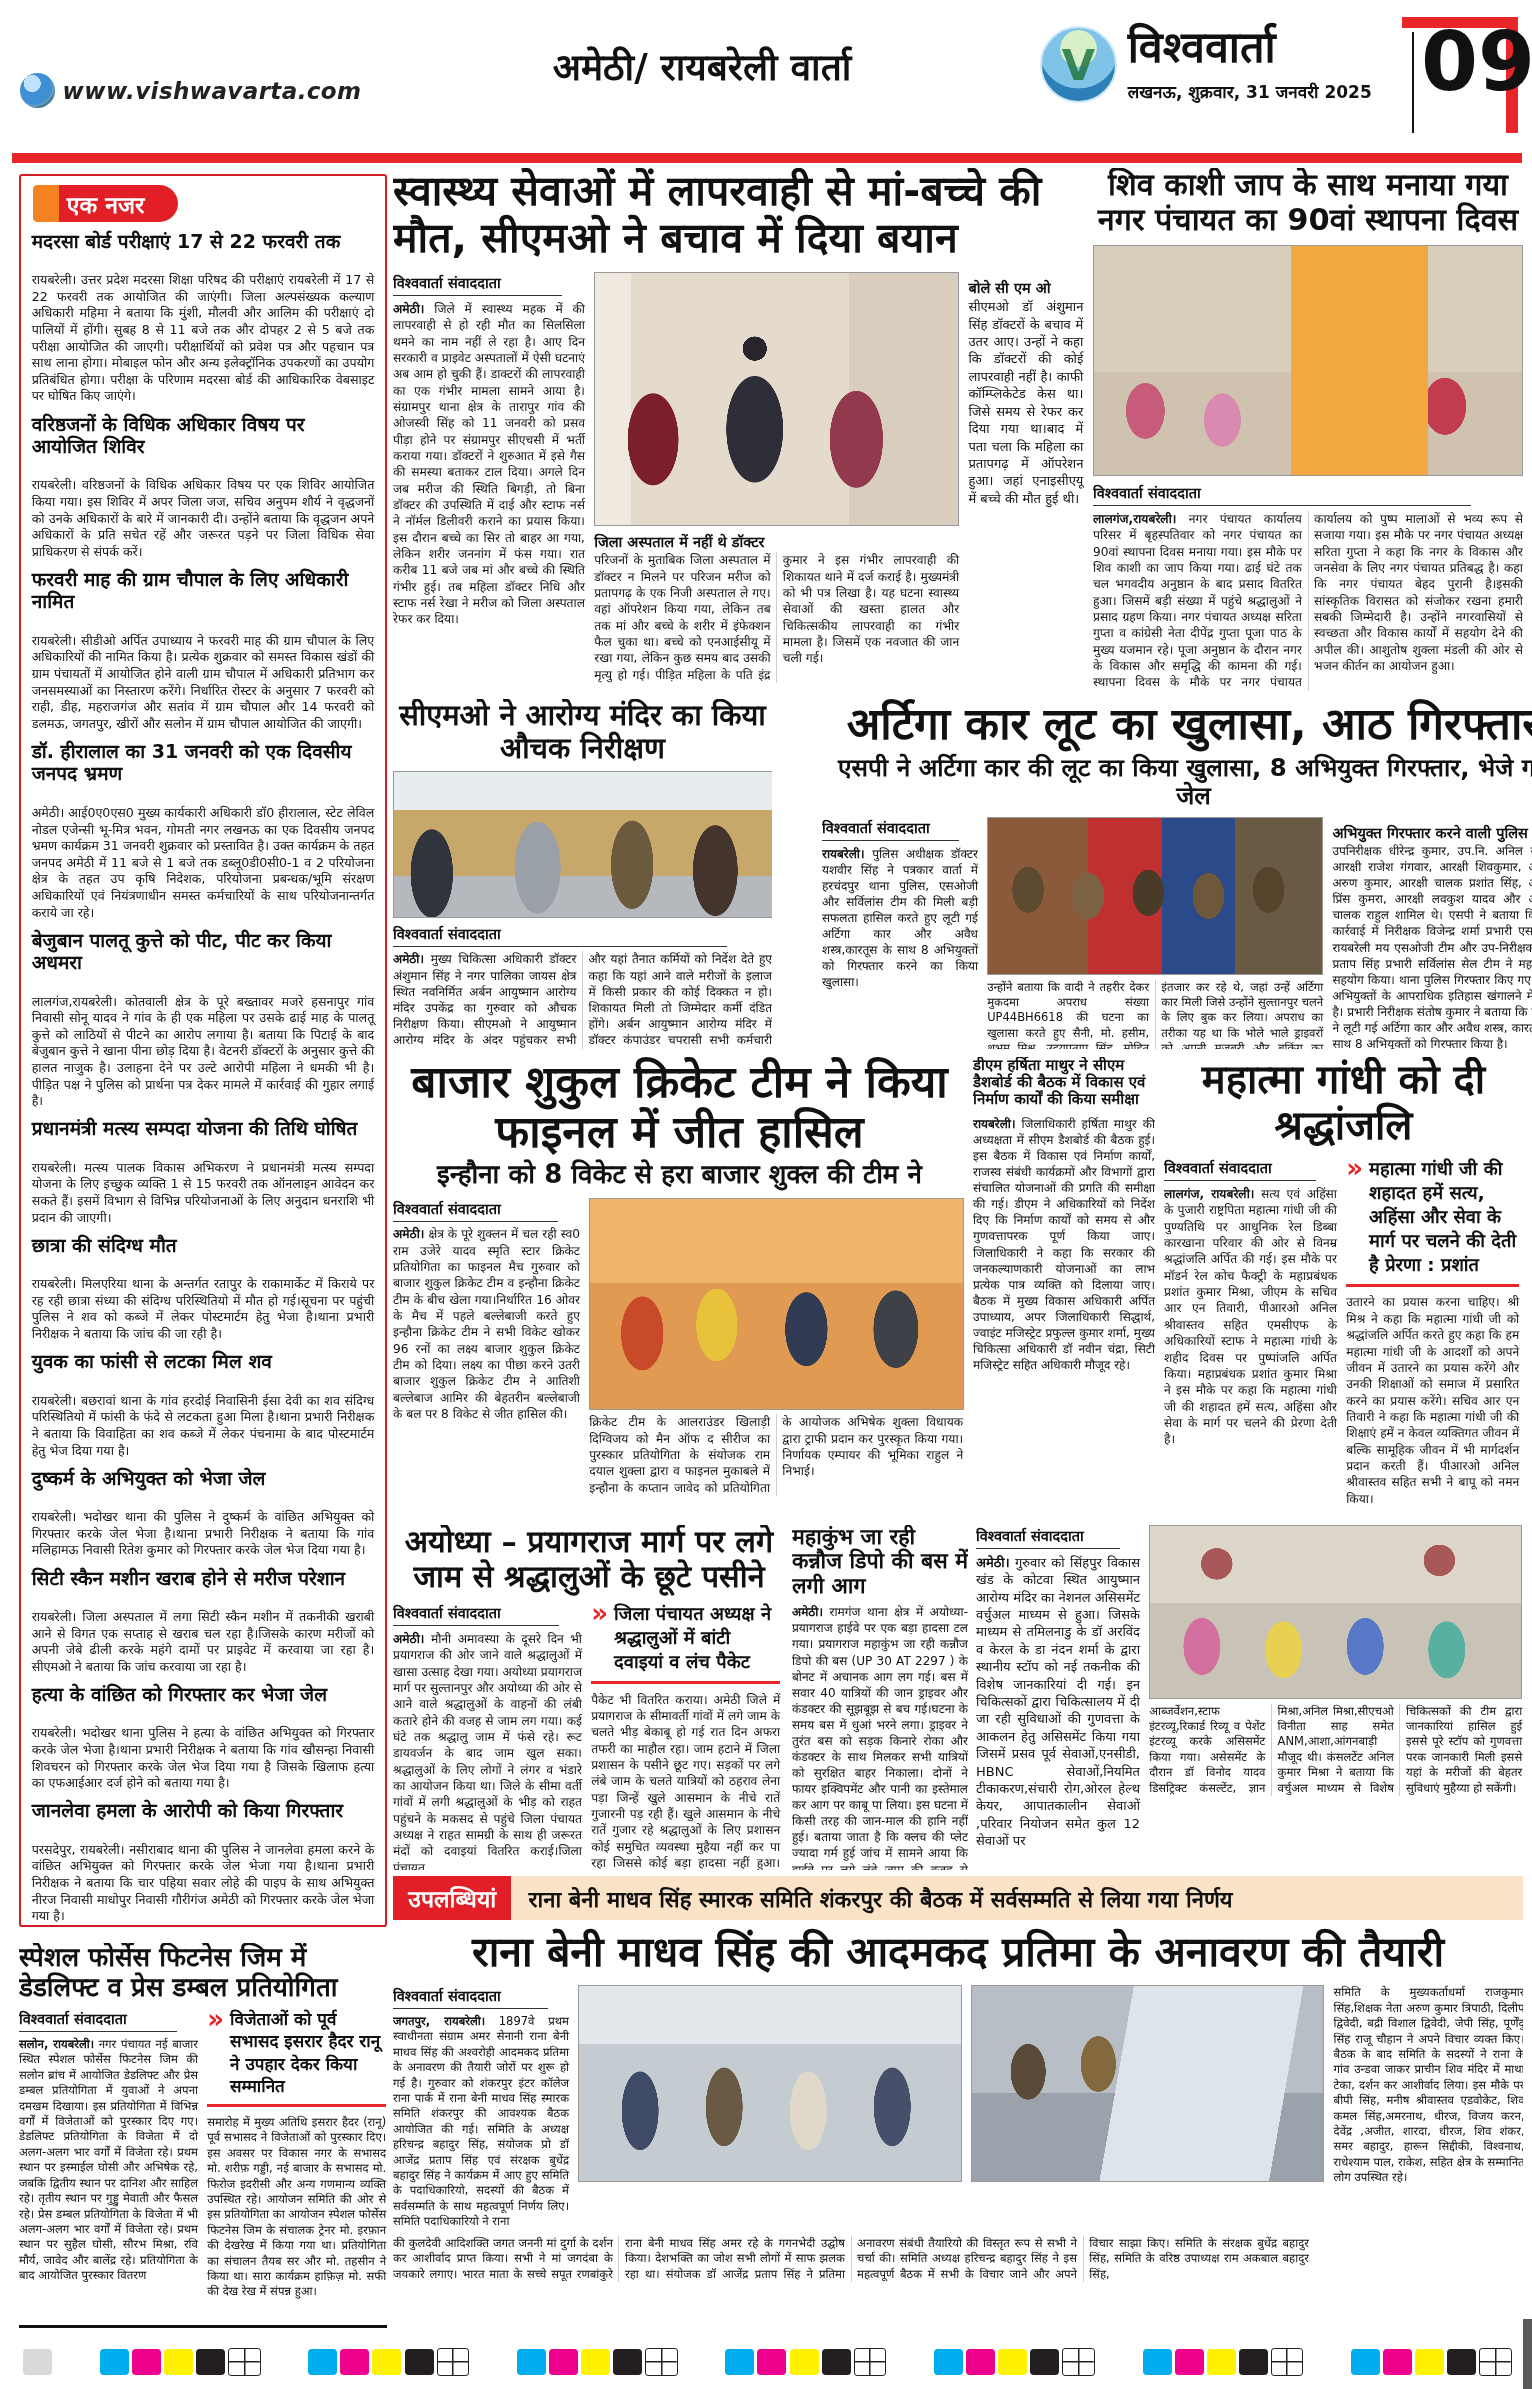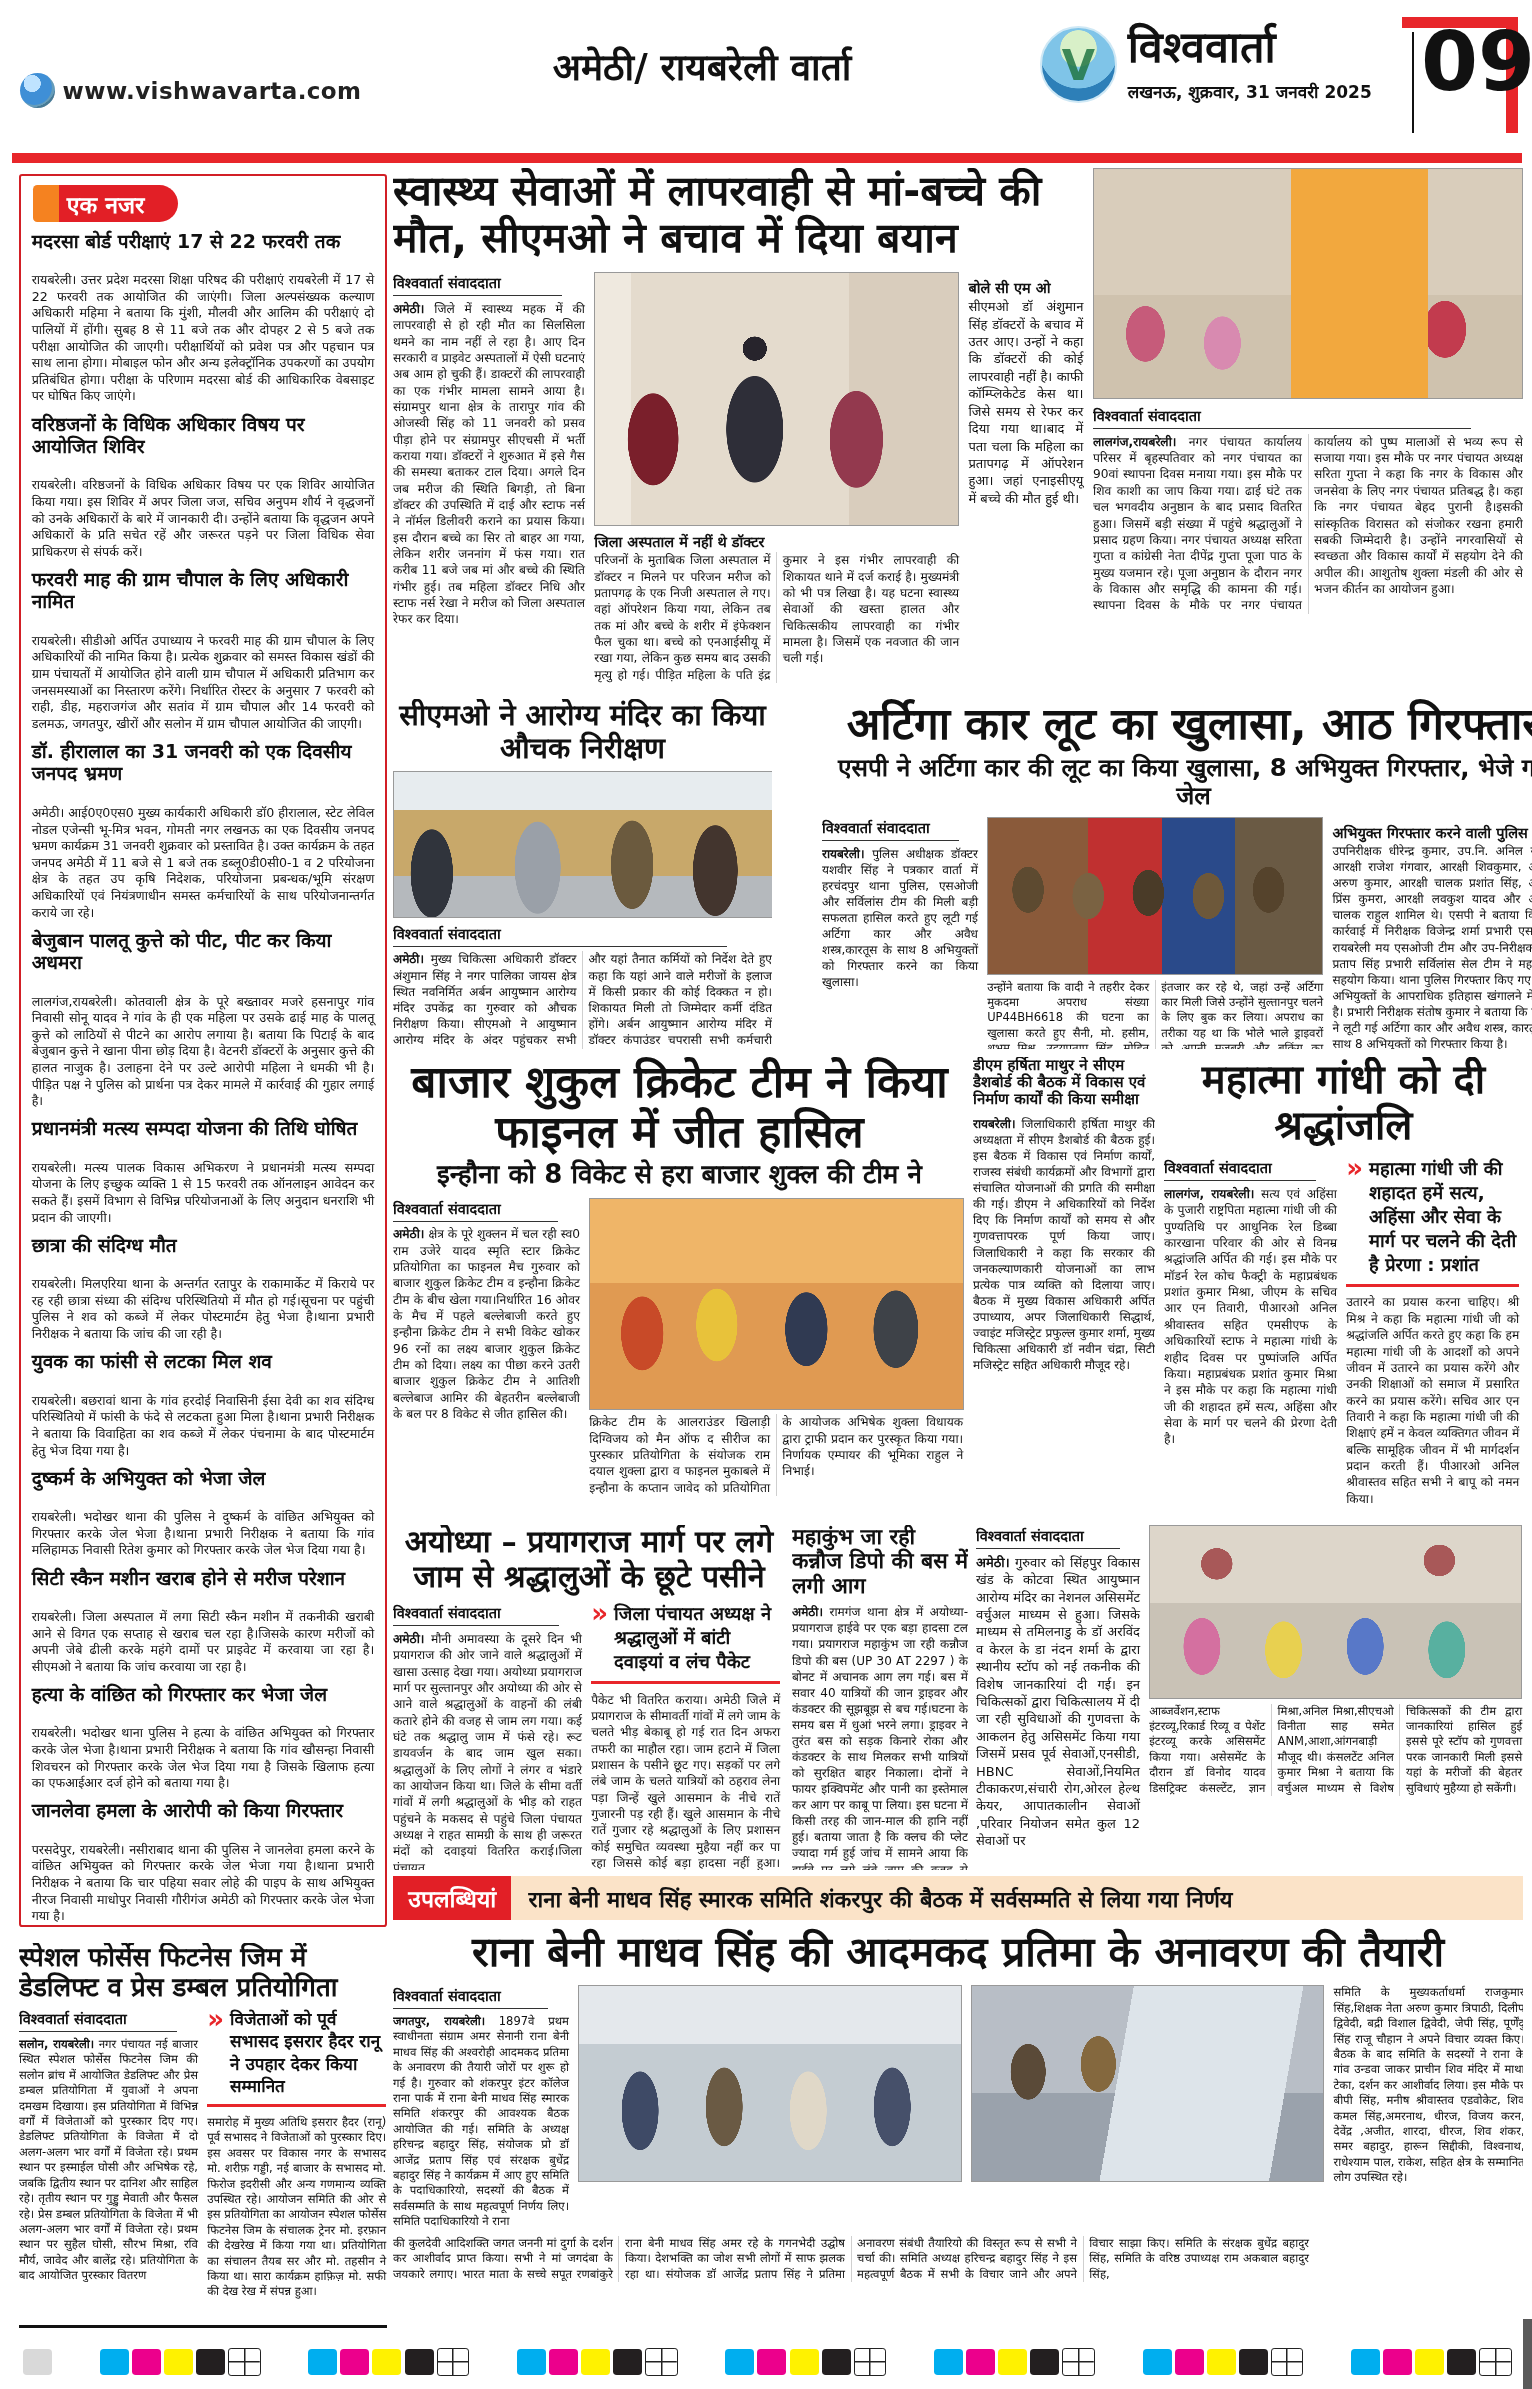--- a/index.html
+++ b/index.html
@@ -3,21 +3,21 @@
 <meta charset="utf-8">
 <style>
   html,body{margin:0;padding:0;background:#f2f2f2;}
   .page{position:relative;width:1533px;height:2389px;background:#ffffff;
         font-family:"DejaVu Sans",sans-serif;color:#111;overflow:hidden;}
   
   .site{position:absolute;left:20px;top:73px;display:flex;align-items:center;gap:7.6px;}
   .globe{width:35px;height:35px;border-radius:50%;
          background:radial-gradient(circle at 35% 30%,#bfe3ff 0 25%,#3f8fd6 26% 70%,#1964a8 71% 100%);
          box-shadow:inset -3.1px -3.1px 0 #ffd24a33;}
-  .site-url{font-size:23px;font-weight:bold;color:#222;letter-spacing:0.4px;}
+  .site-url{font-size:23px;font-weight:bold;color:#222;letter-spacing:0.4px;font-style:italic;}
   .section-title{position:absolute;left:412px;top:40px;width:580px;text-align:center;
                  font-size:37px;font-weight:800;}
   .logo-wrap{position:absolute;left:1040px;top:26px;display:flex;gap:10.7px;}
   .logo-circle{width:73px;height:73px;border-radius:50%;position:relative;
     background:radial-gradient(circle at 50% 28%,#d8f0c8 0 28%,#7fc4e8 29% 62%,#2d7fb8 63% 100%);
     border:2.3px solid #cfe8f5;}
   .logo-v{position:absolute;inset:0;display:flex;align-items:center;justify-content:center;
     font-size:43px;font-weight:800;color:#274;opacity:.85;}
   .paper-name{font-size:43px;font-weight:800;line-height:1;}
   .paper-date{font-size:17px;font-weight:bold;margin-top:10.7px;}
@@ -226,20 +226,21 @@
         <div class="body cols2">परिजनों के मुताबिक जिला अस्पताल में डॉक्टर न मिलने पर परिजन मरीज को प्रतापगढ़ के एक निजी अस्पताल ले गए। वहां ऑपरेशन किया गया, लेकिन तब तक मां और बच्चे के शरीर में इंफेक्शन फैल चुका था। बच्चे को एनआईसीयू में रखा गया, लेकिन कुछ समय बाद उसकी मृत्यु हो गई। पीड़ित महिला के पति इंद्र कुमार ने इस गंभीर लापरवाही की शिकायत थाने में दर्ज कराई है। मुख्यमंत्री को भी पत्र लिखा है। यह घटना स्वास्थ्य सेवाओं की खस्ता हालत और चिकित्सकीय लापरवाही का गंभीर मामला है। जिसमें एक नवजात की जान चली गई।</div>
       </div>
       <div style="width:115px;flex:none;">
         <div class="subhead">बोले सी एम ओ</div>
         <div class="body" style="font-size:13px;">सीएमओ डॉ अंशुमान सिंह डॉक्टरों के बचाव में उतर आए। उन्हों ने कहा कि डॉक्टरों की कोई लापरवाही नहीं है। काफी कॉम्प्लिकेटेड केस था। जिसे समय से रेफर कर दिया गया था।बाद में पता चला कि महिला का प्रतापगढ़ में ऑपरेशन हुआ। जहां एनाइसीएयू में बच्चे की मौत हुई थी।</div>
       </div>
     </div>
   </section>
 
   <section class="art" style="left:1093px;top:168px;width:430px;height:524px;">
+    <div class="hl" style="font-size:30.5px;margin-bottom:7.6px;">शिव काशी जाप के साथ मनाया गया नगर पंचायत का 90वां स्थापना दिवस</div>
     <div class="ph ph-sthapna" style="width:428px;height:229px;margin-bottom:6.1px;"></div>
     <div class="byline">विश्ववार्ता संवाददाता</div>
     <div class="body cols2"><b>लालगंज,रायबरेली।</b>
       <span>नगर पंचायत कार्यालय परिसर में बृहस्पतिवार को नगर पंचायत का 90वां स्थापना दिवस मनाया गया। इस मौके पर शिव काशी का जाप किया गया। ढाई घंटे तक चल भगवदीय अनुष्ठान के बाद प्रसाद वितरित हुआ। जिसमें बड़ी संख्या में पहुंचे श्रद्धालुओं ने प्रसाद ग्रहण किया। नगर पंचायत अध्यक्ष सरिता गुप्ता व कांग्रेसी नेता दीपेंद्र गुप्ता पूजा पाठ के मुख्य यजमान रहे। पूजा अनुष्ठान के दौरान नगर के विकास और समृद्धि की कामना की गई। स्थापना दिवस के मौके पर नगर पंचायत कार्यालय को पुष्प मालाओं से भव्य रूप से सजाया गया। इस मौके पर नगर पंचायत अध्यक्ष सरिता गुप्ता ने कहा कि नगर के विकास और जनसेवा के लिए नगर पंचायत प्रतिबद्ध है। कहा कि नगर पंचायत बेहद पुरानी है।इसकी सांस्कृतिक विरासत को संजोकर रखना हमारी सबकी जिम्मेदारी है। उन्होंने नगरवासियों से स्वच्छता और विकास कार्यों में सहयोग देने की अपील की। आशुतोष शुक्ला मंडली की ओर से भजन कीर्तन का आयोजन हुआ।</span></div>
   </section>
 
   <section class="art" style="left:393px;top:699px;width:379px;height:350px;">
     <div class="hl" style="font-size:29px;margin-bottom:6.1px;">सीएमओ ने आरोग्य मंदिर का किया औचक निरीक्षण</div>
     <div class="ph ph-cmo" style="width:378px;height:145px;margin-bottom:4.6px;"></div>
     <div class="byline">विश्ववार्ता संवाददाता</div>

